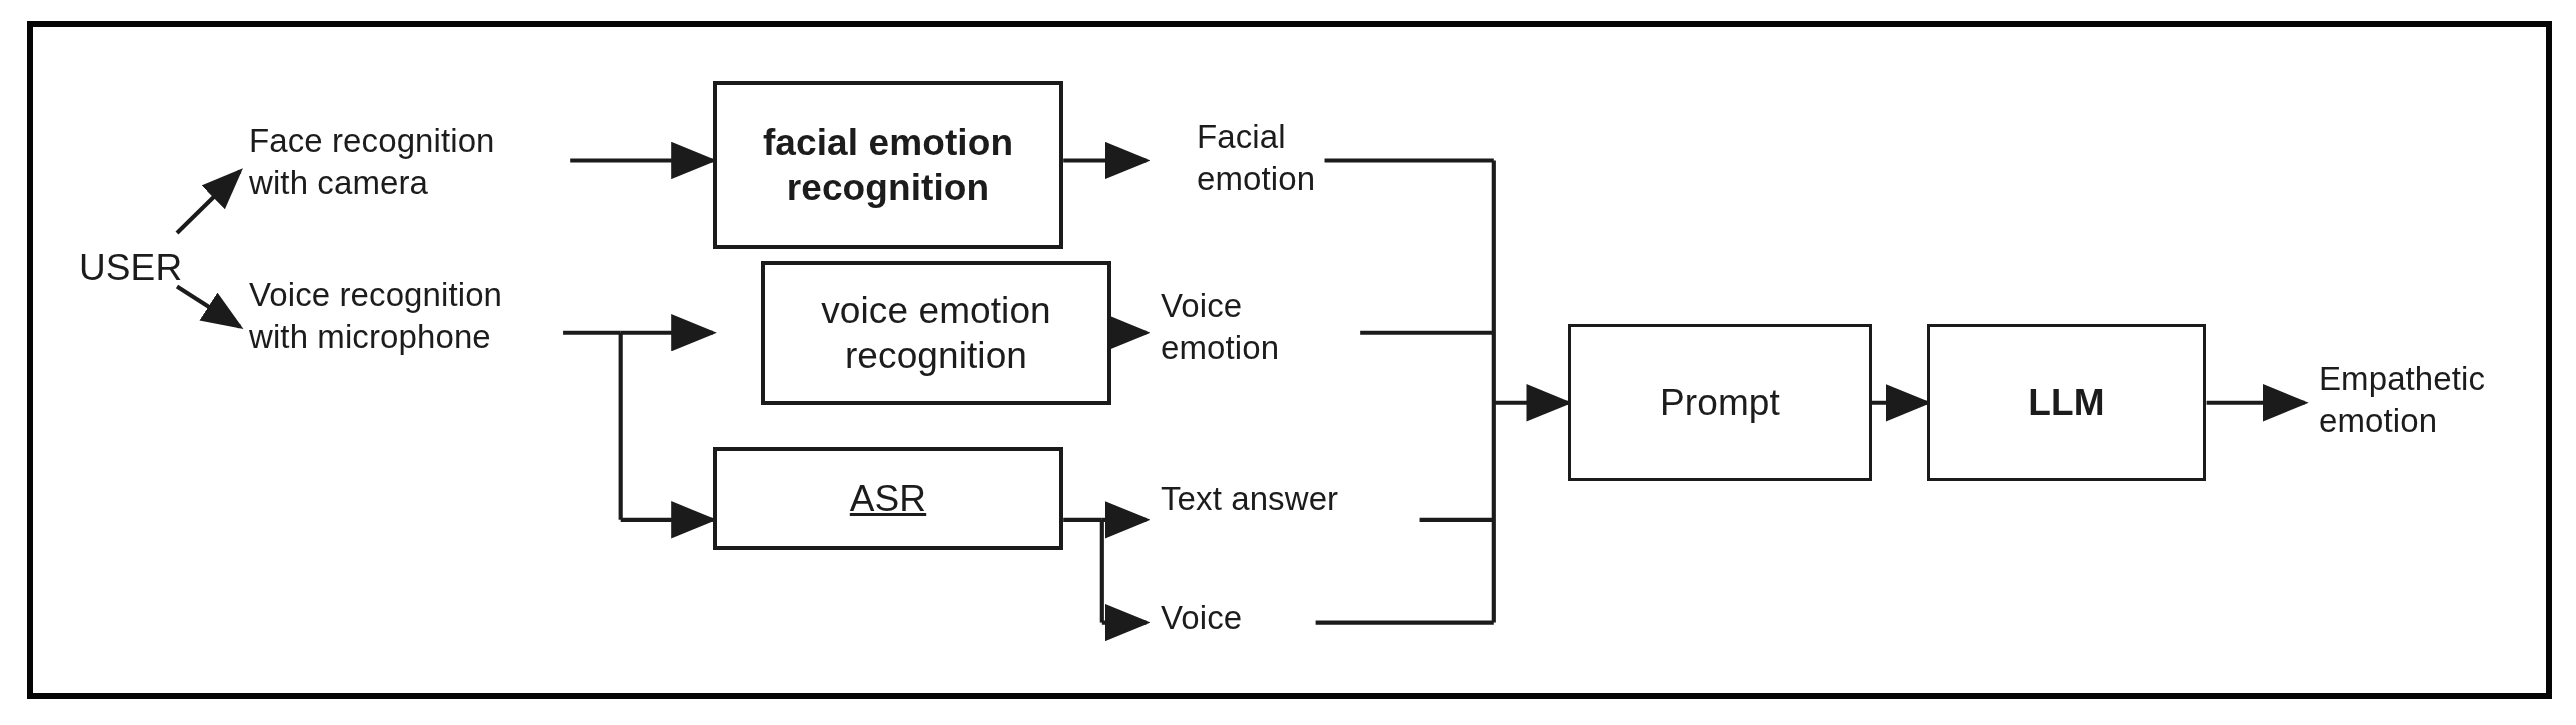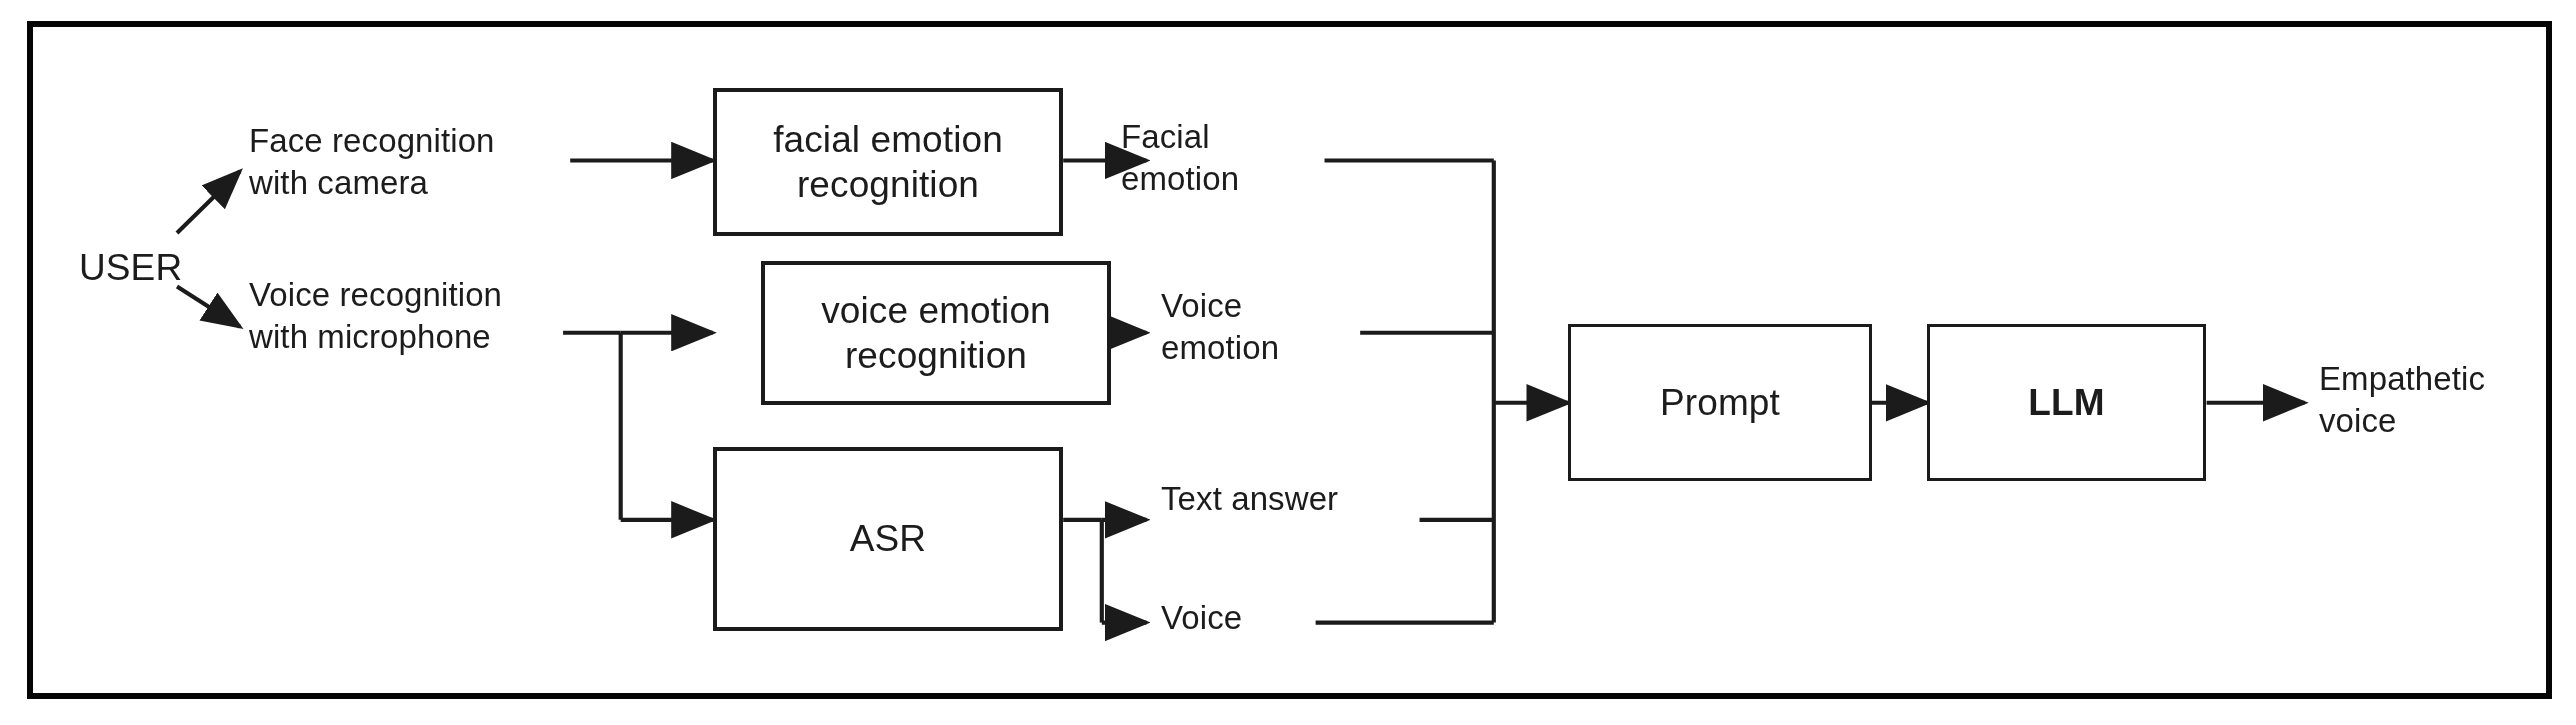--- a/index.html
+++ b/index.html
@@ -72,21 +72,21 @@
     white-space: pre-line;
     letter-spacing: 0.1px;
   }
   .label.big {
     font-size: 37px;
   }
 
   #lbl-user { left: 59px; top: 244px; margin-left: 20px; }
   #lbl-face-rec { left: 249px; top: 120px; }
   #lbl-voice-rec { left: 249px; top: 274px; }
-  #lbl-facial-emotion { left: 1121px; top: 116px; }
+  #lbl-facial-emotion { left: 1197px; top: 116px; }
   #lbl-voice-emotion { left: 1161px; top: 285px; }
   #lbl-text-emotion { left: 1161px; top: 478px; }
   #lbl-query { left: 1161px; top: 597px; }
   #lbl-empathetic { left: 2319px; top: 358px; }
 </style>
 </head>
 <body>
 
 <div id="canvas">
   <div id="frame"></div>
@@ -149,33 +149,33 @@
 emotion</div>
 
   <div class="label" id="lbl-voice-emotion">Voice
 emotion</div>
 
   <div class="label" id="lbl-text-emotion">Text answer</div>
 
   <div class="label" id="lbl-query">Voice</div>
 
   <div class="label" id="lbl-empathetic">Empathetic
-voice</div>
+emotion</div>
 
-  <div class="box" style="left:713px; top:88px; width:350px; height:148px;">
+  <div class="box" style="left:713px; top:81px; width:350px; height:168px;font-weight:bold;">
     <span class="box-text">facial emotion
 recognition</span>
   </div>
 
   <div class="box" style="left:713px; top:261px; width:350px; height:144px;margin-left:48px;">
     <span class="box-text">voice emotion
 recognition</span>
   </div>
 
-  <div class="box" style="left:713px; top:447px; width:350px; height:184px;">
+  <div class="box" style="left:713px; top:447px; width:350px; height:103px;text-decoration:underline;">
     <span class="box-text">ASR</span>
   </div>
 
   <div class="box thin" style="left:1568px; top:324px; width:304px; height:157px;">
     <span class="box-text">Prompt</span>
   </div>
 
   <div class="box thin" style="left:1927px; top:324px; width:279px; height:157px;font-weight:bold;">
     <span class="box-text">LLM</span>
   </div>

